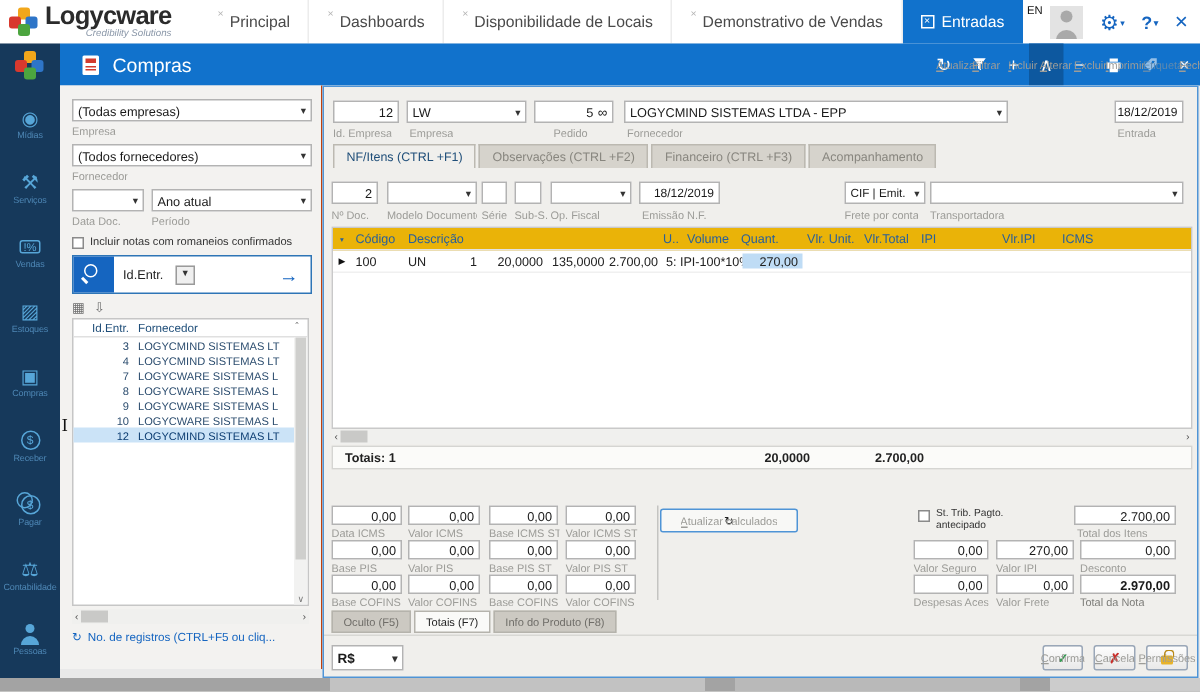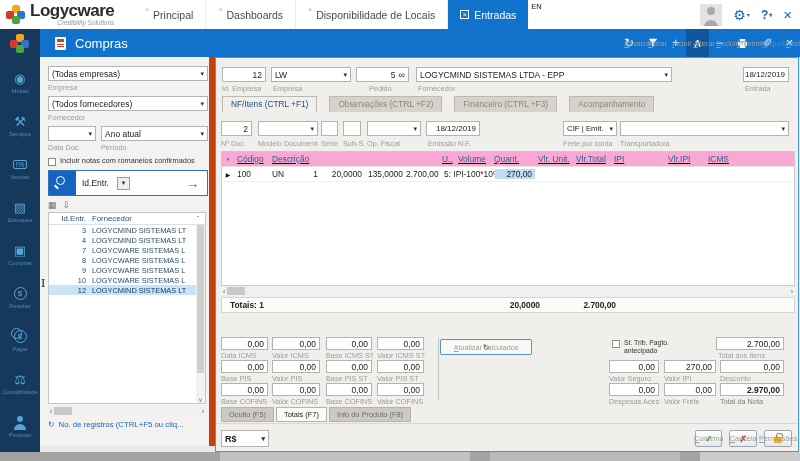--- a/index.html
+++ b/index.html
@@ -55,21 +55,21 @@
   .sb-ic { color:#57a6d8; font-size:13px; line-height:1; height:15px; display:flex; align-items:center; justify-content:center; }
   .sb-lb { font-size:6px; color:#4d86b4; letter-spacing:-0.1px; white-space:nowrap; }
   .sb-badge { border:1px solid #57a6d8; border-radius:2px; font-size:7.5px; padding:0 2px; color:#57a6d8; }
   .coin { width:13px; height:13px; border:1.2px solid #57a6d8; border-radius:50%; display:flex; align-items:center; justify-content:center; font-size:8px; color:#57a6d8; position:relative; }
   .coin.double::before { content:""; position:absolute; top:-3px; left:-4px; width:9px; height:9px; border:1.2px solid #57a6d8; border-radius:50%; }
   .person { position:relative; width:14px; height:14px; }
   .person::before { content:""; position:absolute; top:0; left:4px; width:6px; height:6px; border-radius:50%; background:#57a6d8; }
   .person::after { content:""; position:absolute; bottom:0; left:1px; width:12px; height:6px; border-radius:6px 6px 0 0; background:#57a6d8; }
 
   
-  .fpanel { position:absolute; left:40px; top:57px; width:175px; height:389px; background:#f3f2f0; border-right:6px solid #c2410c; }
+  .fpanel { position:absolute; left:40px; top:57px; width:175px; height:389px; background:#f3f2f0; border-right:1px solid #c2410c; }
   .fld { position:absolute; background:#fff; border:1px solid #b3b3b3; height:15px; font-size:8.5px; color:#1a1a1a; display:flex; align-items:center; justify-content:flex-end; padding:0 3px; overflow:hidden; white-space:nowrap; }
   .dd { justify-content:flex-start; }
   .dd::after { content:"▾"; font-size:7px; color:#333; margin-left:auto; padding-left:3px; }
   .lbl { position:absolute; font-size:7.3px; color:#9c9c98; white-space:nowrap; overflow:hidden; }
   .chkrow { position:absolute; display:flex; gap:4px; align-items:flex-start; }
   .chk { width:8px; height:8px; border:1px solid #8a8a8a; background:#fff; flex:none; margin-top:1px; }
   .chklb { font-size:7.4px; color:#333; line-height:1.15; }
   .searchbox { position:absolute; left:8px; top:113px; width:160px; height:26px; background:#fff; border:1.5px solid #2e75b6; display:flex; align-items:center; }
   .sbtn { width:27px; height:100%; background:#1565c0; position:relative; flex:none; }
   .mag { position:absolute; top:5px; left:7px; width:9px; height:9px; border:1.8px solid #fff; border-radius:50%; }
@@ -90,27 +90,27 @@
   .vdown { position:absolute; bottom:0; left:0; width:9px; text-align:center; font-size:6px; color:#777; }
   .hscroll { position:absolute; height:10px; background:#f0f0ee; display:flex; align-items:center; font-size:7px; color:#555; }
   .hthumb { width:18px; height:8px; background:#c9c9c7; margin-left:2px; }
   .hscroll .chl { margin-left:2px; } .hscroll .chr { margin-left:auto; margin-right:2px; }
   .reclink { position:absolute; left:8px; top:363px; font-size:7.8px; color:#1565c0; display:flex; gap:4px; align-items:center; white-space:nowrap; }
   .ibeam { position:absolute; left:1px; top:220px; font-family:"DejaVu Serif",serif; font-size:11px; color:#111; }
 
   
   .mpanel { position:absolute; left:215px; top:57px; width:584px; height:395px; background:#f0efec; border:1px solid #4f94d6; }
   .ftabs { position:absolute; left:6px; top:38px; display:flex; }
-  .ftab { padding:2px 8px 3px; font-size:8.3px; background:#d6d3cc; color:#88867f; border:1px solid #bcb9b1; border-bottom:none; margin-right:12px; white-space:nowrap; }
+  .ftab { padding:2px 8px 3px; font-size:8.3px; background:#d6d3cc; color:#88867f; border:1px solid #bcb9b1; border-bottom:none; margin-right:2px; white-space:nowrap; }
   .ftab.active { background:#f0efec; color:#1f4e79; }
   .igrid { position:absolute; left:5px; top:93px; width:574px; height:135px; background:#fff; border:1px solid #c9c9c9; }
   .g-row { display:flex; height:15px; align-items:center; }
   .gc { flex:none; padding:0 3px; overflow:hidden; white-space:nowrap; font-size:8.4px; color:#222; }
   .g-head .gc { color:#2a6099; }
-  .g-head { border-bottom:1px solid #e2e2e2; background:#f9a8d4;text-decoration:underline; }
+  .g-head { border-bottom:1px solid #e2e2e2; background:#eab308; }
   .g-data { border-bottom:1px solid #f0f0f0; }
   .w-mark{width:12px; padding:0;} .w-cod{width:35px;} .w-desc{width:170px;} .w-u{width:16px;}
   .w-vol{width:36px;} .w-qt{width:44px;} .w-vu{width:38px;} .w-vt{width:38px;}
   .w-ipi{width:54px;} .w-vipi{width:40px;} .w-icms{width:40px;}
   .num { text-align:right; }
   .cellsel { background:#bfdcf5; }
   .marker { font-size:6px; color:#111; text-align:center; }
   .gfilter { font-size:5px; color:#aaa; text-align:center; }
   .totrow { position:absolute; left:5px; top:239px; width:574px; height:16px; background:#fbfbf9; border:1px solid #d5d5d2; font-size:8.4px; font-weight:bold; color:#222; }
   .totrow span { position:absolute; top:2px; }
@@ -159,20 +159,24 @@
           <span>Principal</span>
         </div>
       <div class="wintab">
           <span class="tclose">×</span>
           <span>Dashboards</span>
         </div>
       <div class="wintab">
           <span class="tclose">×</span>
           <span>Disponibilidade de Locais</span>
         </div>
+      <div class="wintab">
+          <span class="tclose">×</span>
+          <span>Demonstrativo de Vendas</span>
+        </div>
       <div class="wintab active">
           <span class="boxx">×</span>
           <span>Entradas</span>
         </div>
       <span class="lang">EN</span>
     </div>
     <div class="hdricons">
       <span class="avatar"></span>
       <span class="hico">
           <span>⚙</span>

